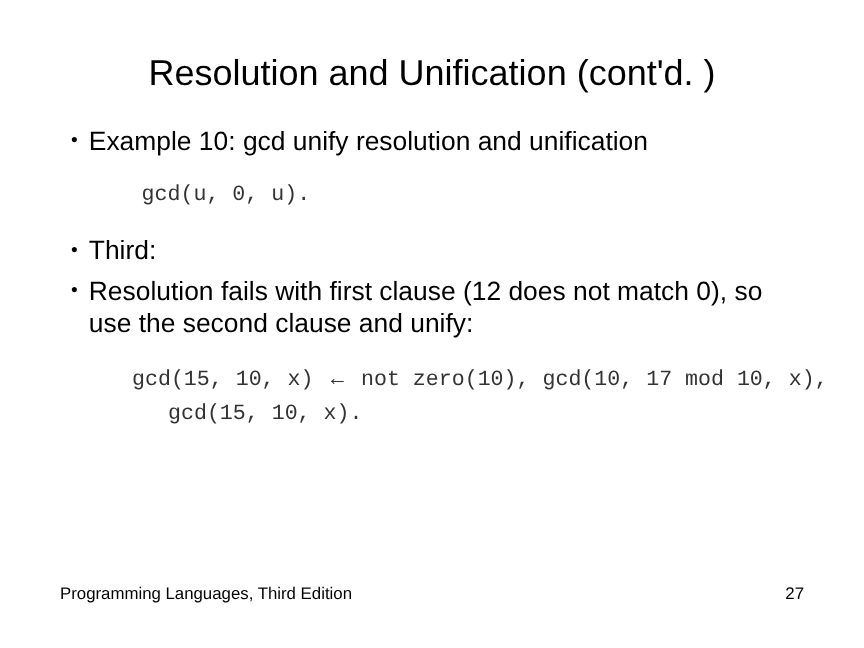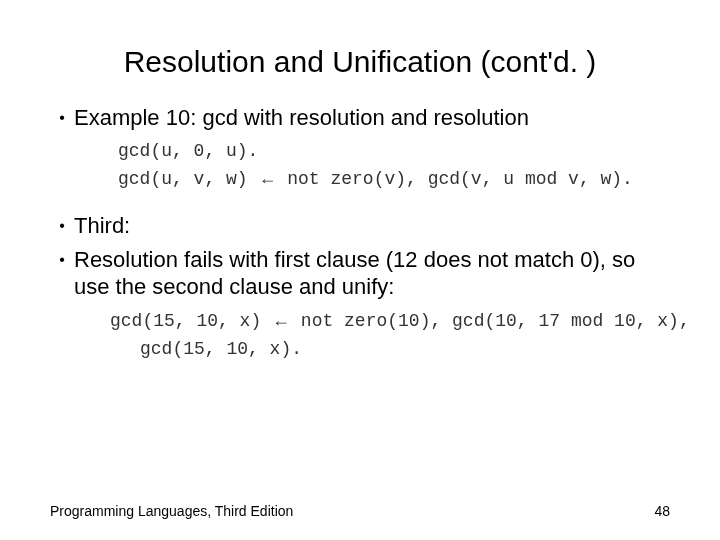--- a/index.html
+++ b/index.html
@@ -43,37 +43,37 @@
     line-height: 1.7;
   }
   .bullet .text {
     flex: 1;
   }
   .code-block {
     font-family: Consolas, "Courier New", monospace;
     font-size: 18px;
     color: #333;
     margin-left: 68px;
-    margin-top: 6px;
+    margin-top: 18px;
     margin-bottom: 18px;
     line-height: 1.55;
     white-space: pre;
   }
   .code-block.small {
     margin-left: 60px;
   }
   .code-block .row {
     display: block;
   }
   .code-block .indent {
     padding-left: 30px;
   }
   .footer {
     position: absolute;
-    bottom: 21px;
+    bottom: 38px;
     left: 50px;
     right: 50px;
     font-size: 14px;
     color: #000;
     display: flex;
     justify-content: space-between;
   }
   .arrow {
     font-family: Arial, sans-serif;
   }
@@ -82,38 +82,38 @@
 <body>
 
 <div class="slide">
 
   <div class="title">Resolution and Unification (cont'd. )</div>
 
   <div class="bullets">
 
     <div class="bullet">
       <span class="dot">•</span>
-      <span class="text">Example 10: gcd with resolution and resolution</span>
+      <span class="text">Example 10: gcd unify resolution and unification</span>
     </div>
 
-    <div class="code-block"><span class="row">gcd(u, 0, u).</span><span class="row"><span>gcd(u, v, w) </span><span class="arrow">←</span><span> not zero(v), gcd(v, u mod v, w).</span></span></div>
+    <div class="code-block"><span class="row">gcd(u, 0, u).</span></div>
 
     <div class="bullet">
       <span class="dot">•</span>
       <span class="text">Third:</span>
     </div>
 
 
     <div class="bullet">
       <span class="dot">•</span>
       <span class="text">Resolution fails with first clause (12 does not match 0), so use the second clause and unify:</span>
     </div>
 
     <div class="code-block small"><span class="row"><span>gcd(15, 10, x) </span><span class="arrow">←</span><span> not zero(10), gcd(10, 17 mod 10, x),</span></span><span class="row indent">gcd(15, 10, x).</span></div>
 
   </div>
 
   <div class="footer">
     <span>Programming Languages, Third Edition</span>
-    <span>48</span>
+    <span>27</span>
   </div>
 
 </div>
 
 </body></html>

